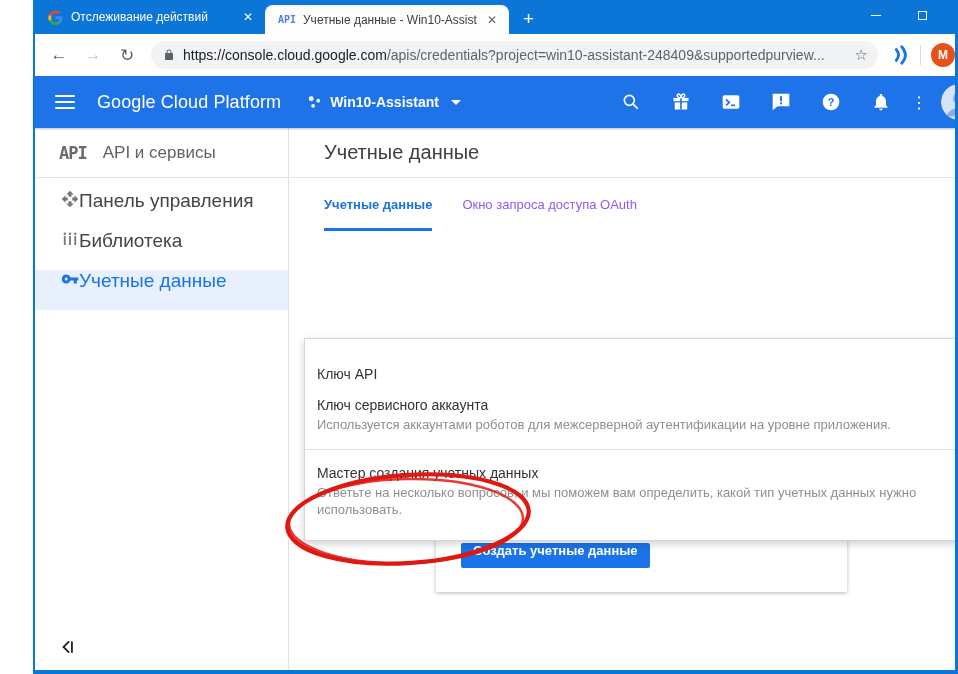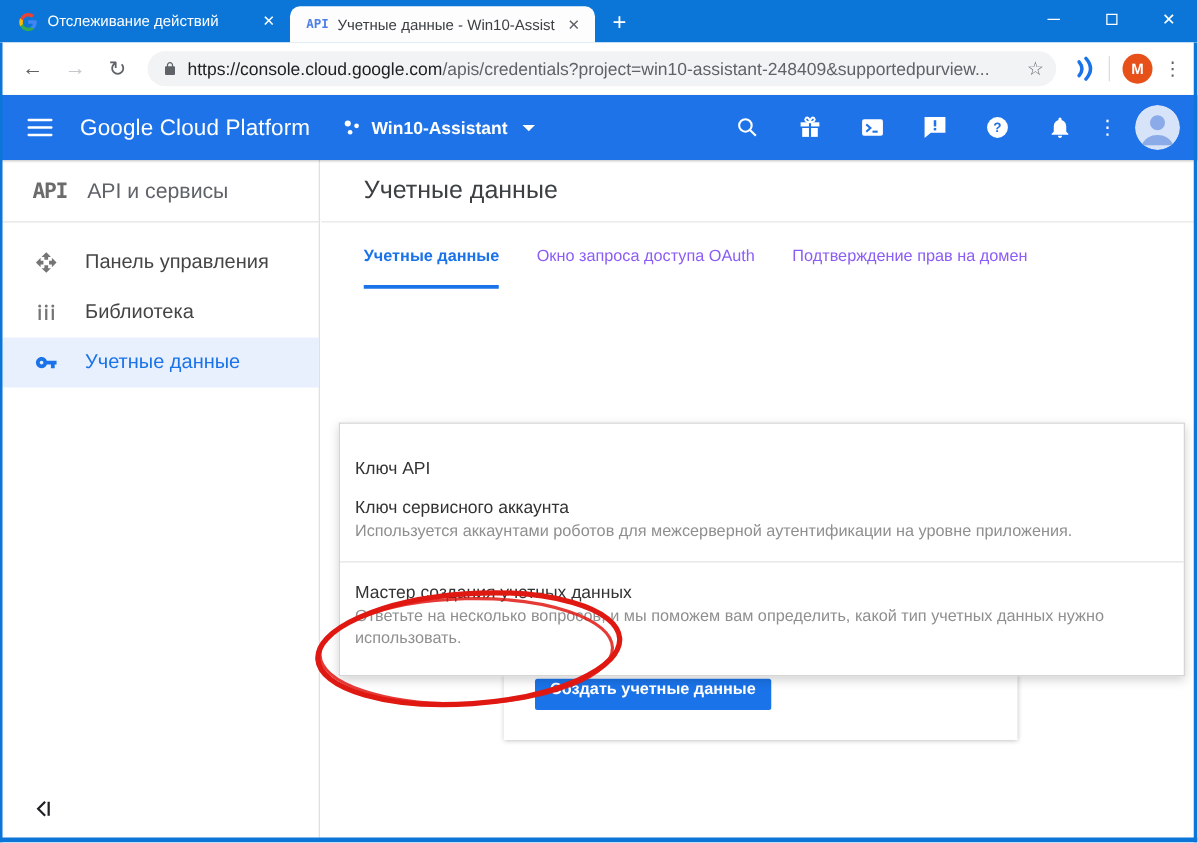--- a/index.html
+++ b/index.html
@@ -1,21 +1,21 @@
 <!DOCTYPE html>
 <html><head>
 <meta charset="utf-8">
 <style>
   * { margin:0; padding:0; box-sizing:border-box; }
   html,body { width:958px; height:674px; overflow:hidden; }
   body { font-family:"Liberation Sans", sans-serif; background:#fff; position:relative;
          --titlebar:#0b76d8; --gcp-header:#1f73e8; --accent:#1a73e8; --selected-bg:#e8f0fe;
          --annotation:#e01812; --avatar-orange:#e8501a; }
 
-  .screen { position:absolute; inset:0; }
+  .screen { position:absolute; inset:0;margin-left:33px; }
 
   
   .titlebar { position:absolute; left:0; top:0; width:958px; height:34px;
               background:var(--titlebar); display:flex; align-items:flex-end; }
   .tab { display:flex; align-items:center; gap:8px; height:34px; padding:0 10px 0 14px; }
   .tab.inactive { width:232px; color:#fff; }
   .tab.active { width:244px; height:29px; background:#fdfdfd; color:#3c4043;
                 border-radius:8px 8px 0 0; }
   .tab-title { font-size:12px; white-space:nowrap; overflow:hidden; flex:1; }
   .tab-close { font-size:12px; line-height:1; padding:2px; border-radius:50%; }
@@ -66,22 +66,22 @@
 
   
   .sidebar { position:absolute; left:2px; top:128px; width:254px; bottom:4px; background:#fff;
              border-right:1px solid #e0e0e0; }
   .sidebar-header { height:50px; display:flex; align-items:center; padding-left:24px;
                     border-bottom:1px solid #e4e4e4; }
   .api-logo { font-family:"DejaVu Sans Mono", monospace; font-weight:bold; font-size:17px;
               color:#6b6b6b; letter-spacing:-1px; margin-right:16px; }
   .sidebar-title { font-size:17px; color:#5f6368; }
   .nav { margin-top:12px; }
-  .nav-item { height:40px; display:flex; align-items:center; padding-left:26px; gap:22px;
-              font-size:16px; color:#454545; cursor:pointer; }
+  .nav-item { height:40px; display:flex; align-items:flex-start; padding-left:26px; 
+              font-size:19px; color:#454545; cursor:pointer; }
   .nav-item .nicon { width:18px; height:18px; flex:none; }
   .nav-item.selected { background:var(--selected-bg); color:var(--accent); }
   .collapse-btn { position:absolute; left:24px; bottom:14px; width:18px; height:18px; }
 
   
   .main { position:absolute; left:257px; top:128px; right:3px; bottom:4px; background:#fff; }
   .page-header { height:50px; display:flex; align-items:center; padding-left:34px;
                  border-bottom:1px solid #e6e6e6; }
   .page-title { font-size:20px; color:#3c4043; }
   .tabs { height:53px; display:flex; padding-left:34px; gap:30px; }
@@ -277,21 +277,20 @@
     </svg>
   </div>
 
   <div class="main">
     <div class="page-header">
       <span class="page-title">Учетные данные</span>
     </div>
     <div class="tabs">
       <div class="tabbtn active">Учетные данные</div>
       <div class="tabbtn">Окно запроса доступа OAuth</div>
-      <div class="tabbtn">Подтверждение прав на домен</div>
     </div>
 
     <div class="content-card">
       <button class="create-btn">
         <span>Создать учетные данные</span>
         <span class="caret-down"></span>
       </button>
     </div>
 
     <div class="dropdown">

